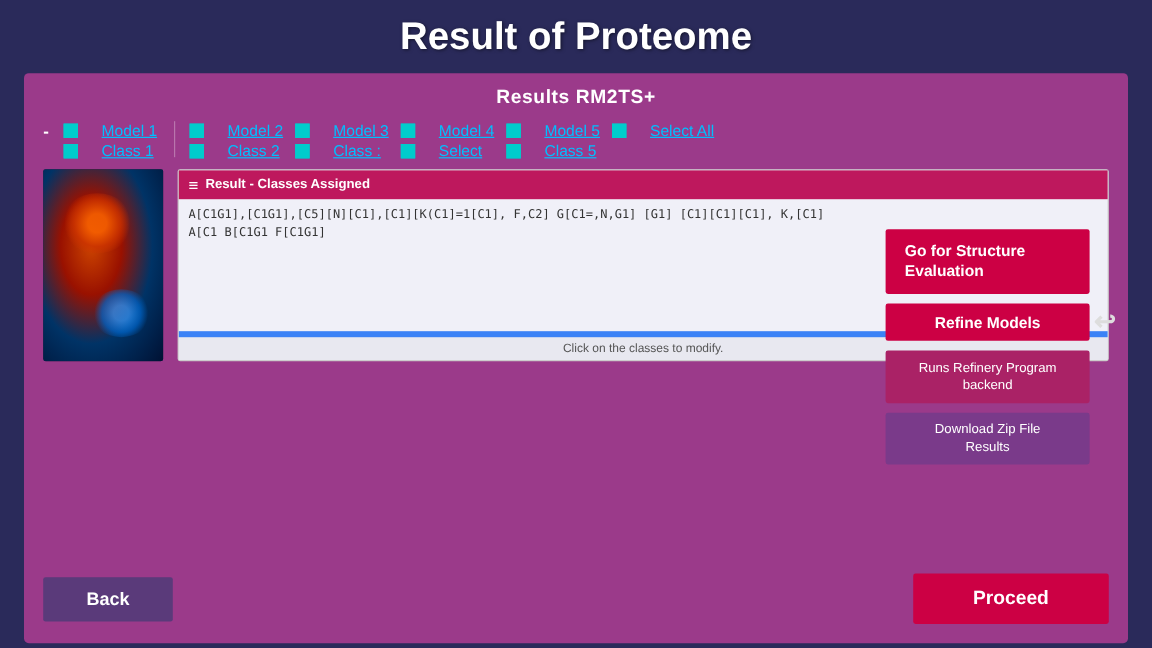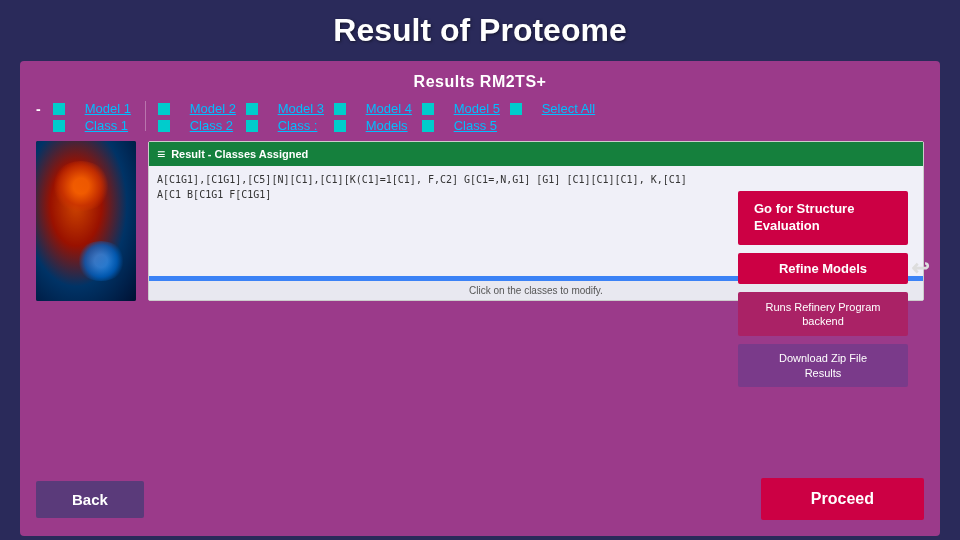--- a/index.html
+++ b/index.html
@@ -149,21 +149,21 @@
       flex: 1;
       background: #f0f0f8;
       border: 1px solid #ccc;
       border-radius: 2px;
       height: 160px;
       display: flex;
       flex-direction: column;
     }
 
     .result-box-header {
-      background: #15803d;
+      background: #be185d;
       padding: 4px 8px;
       color: #fff;
       font-size: 11px;
       font-weight: bold;
       display: flex;
       align-items: center;
       gap: 6px;
     }
 
     .result-box-header::before {
@@ -340,21 +340,21 @@
       </div>
     </div>
 
     <div class="model-item">
       <div class="model-label-row">
         <span class="checkbox-square cyan"></span>
         <span class="model-link">Model 4</span>
       </div>
       <div class="class-label-row">
         <span class="checkbox-square cyan"></span>
-        <span class="class-link">Models</span>
+        <span class="class-link">Select</span>
       </div>
     </div>
 
     <div class="model-item">
       <div class="model-label-row">
         <span class="checkbox-square cyan"></span>
         <span class="model-link">Model 5</span>
       </div>
       <div class="class-label-row">
         <span class="checkbox-square cyan"></span>

